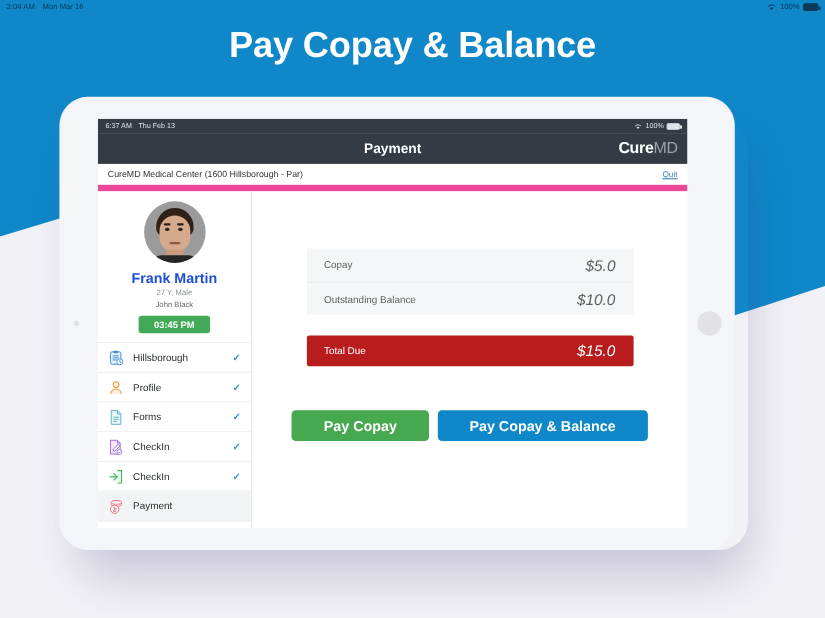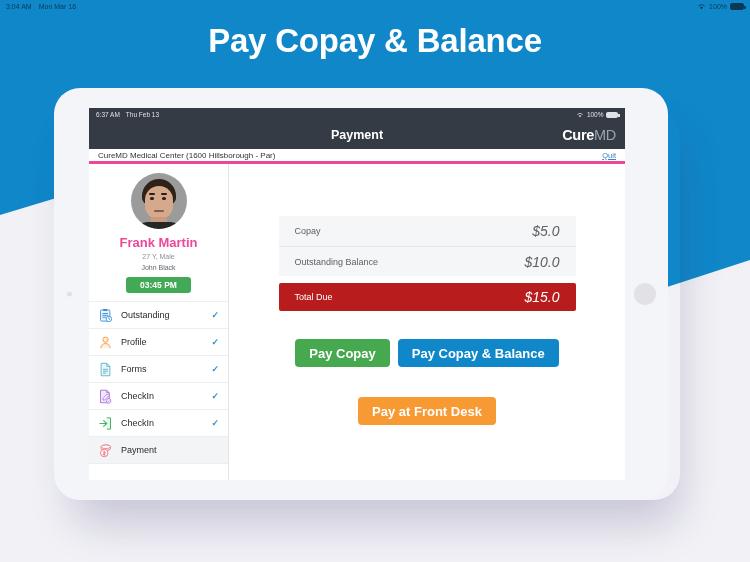--- a/index.html
+++ b/index.html
@@ -114,22 +114,22 @@
     color: #ffffff; font-size: 12.5px; font-weight: bold;
   }
   #brand-logo {
     position: absolute; right: 9px; font-size: 14.5px; letter-spacing: -0.3px; margin-left: 40px;
   }
   #brand-logo .cure { color: #ffffff; font-weight: bold; }
   #brand-logo .md   { color: #9aa3ad; font-weight: normal; }
 
   
   #facility-bar {
-    height: 15px; background: #ffffff;
-    border-bottom: 3px solid #ec4899;
+    height: 25px; background: #ffffff;
+    border-bottom: 6px solid #ec4899;
     display: flex; align-items: center; padding: 0 9px;
   }
   #facility-name { font-size: 8px; color: #2e3338; }
   #quit-link {
     margin-left: auto; font-size: 7.5px; color: #3a84c4;
     text-decoration: underline; cursor: pointer;
   }
 
   
   #app-body { flex: 1; display: flex; min-height: 0; }
@@ -161,21 +161,21 @@
   .face-eye { position: absolute; width: 4px; height: 2.5px; background: #30231c; border-radius: 2px; top: 24px; }
   .face-eye.l { left: 19px; }
   .face-eye.r { left: 31px; }
   .face-brow { position: absolute; width: 6px; height: 1.6px; background: #2c1e16; border-radius: 1px; top: 20px; }
   .face-brow.l { left: 18px; }
   .face-brow.r { left: 30px; }
   .face-mouth { position: absolute; left: 23px; top: 37px; width: 10px; height: 1.8px; background: #8a5a49; border-radius: 2px; }
   .face-neck { position: absolute; left: 20px; top: 44px; width: 16px; height: 12px; background: #c99a7d; }
   .face-shirt { position: absolute; left: 6px; top: 49px; width: 44px; height: 10px; background: #262626; border-radius: 12px 12px 0 0; }
 
-  #patient-name { margin-top: 6px; font-size: 13px; font-weight: bold; color: #ec4899; }
+  #patient-name { margin-top: 6px; font-size: 13px; font-weight: bold; color: #1d4ed8; }
   #patient-meta { margin-top: 3px; font-size: 7px; color: #8c9196; }
   #patient-provider { margin-top: 4px; font-size: 7px; color: #62676c; }
   #appt-time-badge {
     margin-top: 6px; background: #42a957; color: #ffffff;
     font-size: 8.5px; font-weight: bold;
     padding: 3px 14px; border-radius: 3px;
   }
 
   #nav-list { display: flex; flex-direction: column; }
   .nav-item {
@@ -188,20 +188,21 @@
   .nav-icon { width: 15px; height: 15px; flex: 0 0 15px; display: block; }
   .nav-label { font-size: 9px; color: #262b30; }
   .nav-check { margin-left: auto; color: #2c8fd4; font-size: 9px; font-weight: bold; }
   .nav-check.hidden { visibility: hidden; }
 
   
   #main-panel {
     flex: 1; background: #ffffff; position: relative;
     display: flex; flex-direction: column; align-items: center;
     padding-top: 52px;
+    gap: 12px;
   }
   #charges-table { width: 297px; }
   .charge-row {
     height: 30px; display: flex; align-items: center;
     background: #f5f6f7; padding: 0 16px;
   }
   .charge-row + .charge-row { border-top: 1px solid #e6e8ea; }
   .charge-label { font-size: 9px; color: #5c6166; }
   .charge-value { margin-left: auto; font-size: 14px; color: #5c6166; font-style: italic; }
   #total-row {
@@ -209,21 +210,21 @@
     display: flex; align-items: center; padding: 0 16px;
     background: #b91c1c; border-radius: 2px;
   }
   #total-row .charge-label, #total-row .charge-value { color: #ffffff; }
 
   #pay-actions { display: flex; gap: 8px; margin-top: 28px; }
   .btn {
     border: none; border-radius: 4px; color: #ffffff;
     font-size: 13px; font-weight: bold;
     font-family: "Liberation Sans", sans-serif;
-    cursor: pointer; padding: 0 14px; height: 28px;
+    cursor: pointer; padding: 0 29px; height: 28px;
     display: flex; align-items: center; justify-content: center;
   }
   #btn-pay-copay { background: #46a84f; }
   #btn-pay-copay-balance { background: #0f87c9; }
   #btn-front-desk { background: #f79a33; margin-top: 30px; }
 </style>
 </head>
 <body>
 
 <div id="bg-layer">
@@ -311,21 +312,21 @@
           <div class="nav-item">
             <svg class="nav-icon" viewBox="0 0 24 24">
               <rect x="4" y="3" width="15" height="18" rx="2" fill="#e8f2fc" stroke="#3d8fd6" stroke-width="1.4"></rect>
               <rect x="8" y="1.5" width="7" height="3.4" rx="1.2" fill="#3d8fd6"></rect>
               <rect x="7" y="8" width="9" height="1.5" fill="#3d8fd6"></rect>
               <rect x="7" y="11" width="9" height="1.5" fill="#3d8fd6"></rect>
               <rect x="7" y="14" width="6" height="1.5" fill="#3d8fd6"></rect>
               <circle cx="17.5" cy="17.5" r="4.4" fill="#fff" stroke="#3d8fd6" stroke-width="1.3"></circle>
               <path d="M17.5 15.2v2.5l1.7 1" stroke="#3d8fd6" stroke-width="1.3" fill="none" stroke-linecap="round"></path>
             </svg>
-            <span class="nav-label">Outstanding</span>
+            <span class="nav-label">Hillsborough</span>
             <span class="nav-check">✓</span>
           </div>
 
           <div class="nav-item">
             <svg class="nav-icon" viewBox="0 0 24 24">
               <circle cx="12" cy="7.5" r="4.2" fill="#fdf0e2" stroke="#ef9a3d" stroke-width="1.5"></circle>
               <path d="M4.5 21c0-4.4 3.4-7.3 7.5-7.3s7.5 2.9 7.5 7.3" fill="#fdf0e2" stroke="#ef9a3d" stroke-width="1.5"></path>
             </svg>
             <span class="nav-label">Profile</span>
             <span class="nav-check">✓</span>
@@ -395,18 +396,17 @@
         <div id="total-row">
           <span class="charge-label">Total Due</span>
           <span class="charge-value">$15.0</span>
         </div>
 
         <div id="pay-actions">
           <button class="btn" id="btn-pay-copay">Pay Copay</button>
           <button class="btn" id="btn-pay-copay-balance">Pay Copay &amp; Balance</button>
         </div>
 
-        <button class="btn" id="btn-front-desk">Pay at Front Desk</button>
 
       </div>
     </div>
   </div>
 </div>
 
 </body></html>

